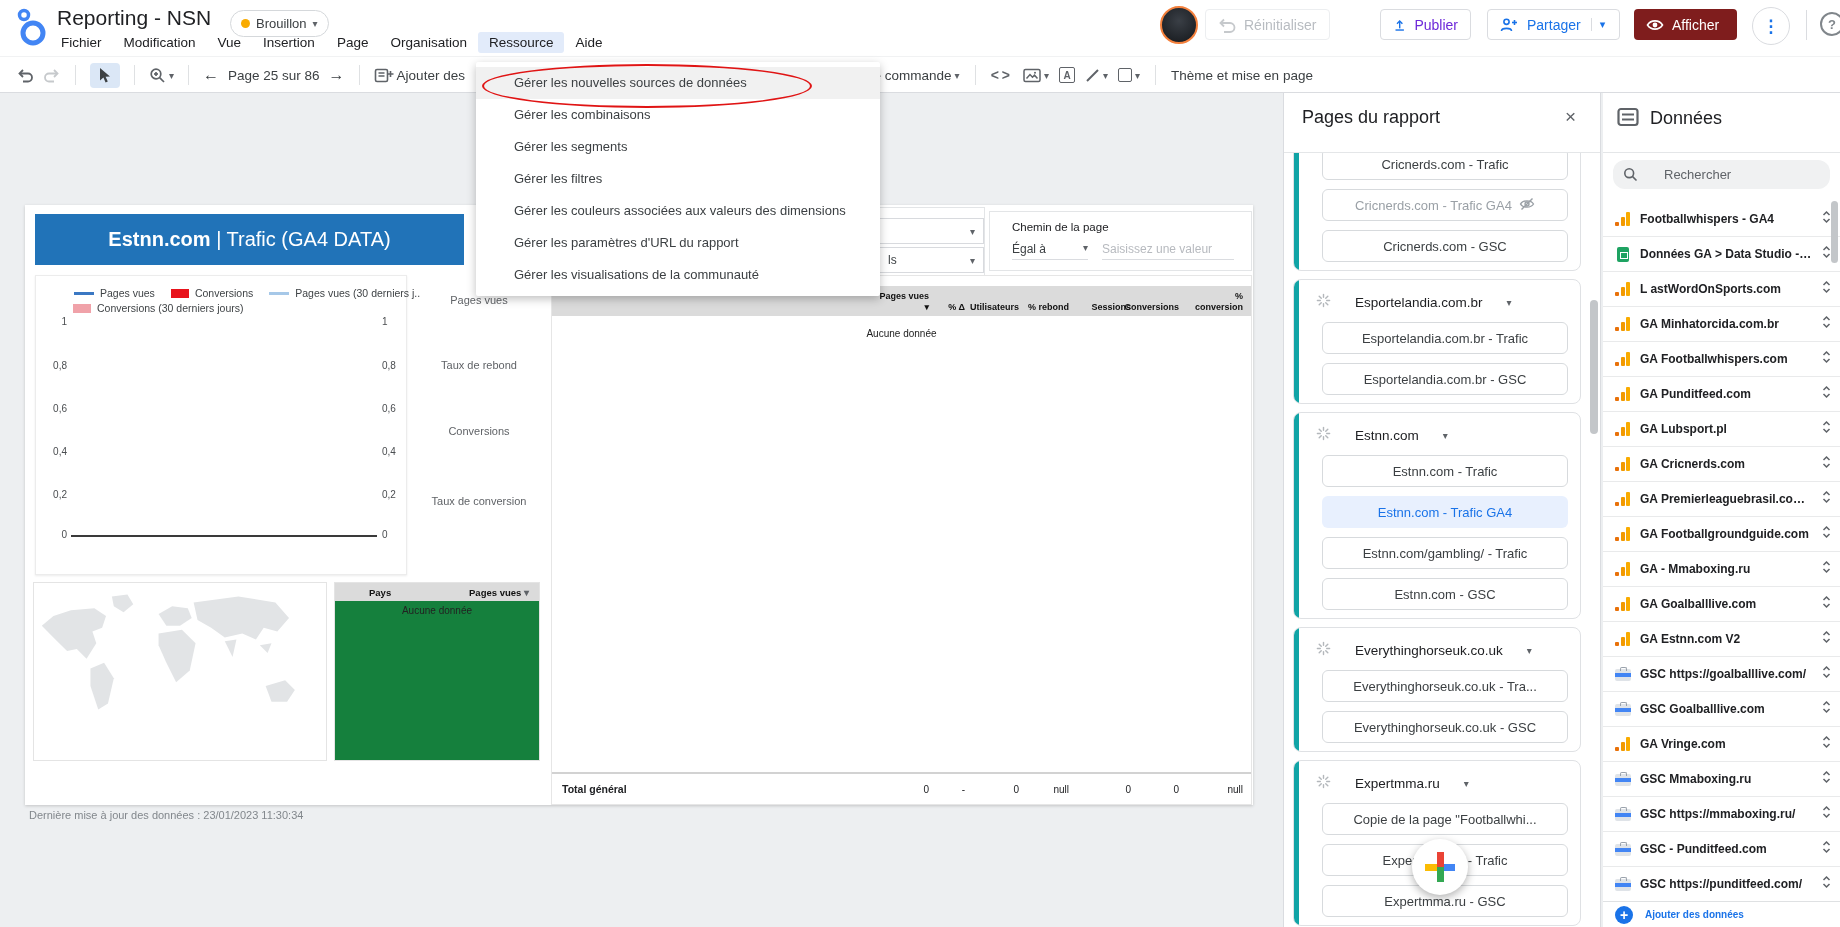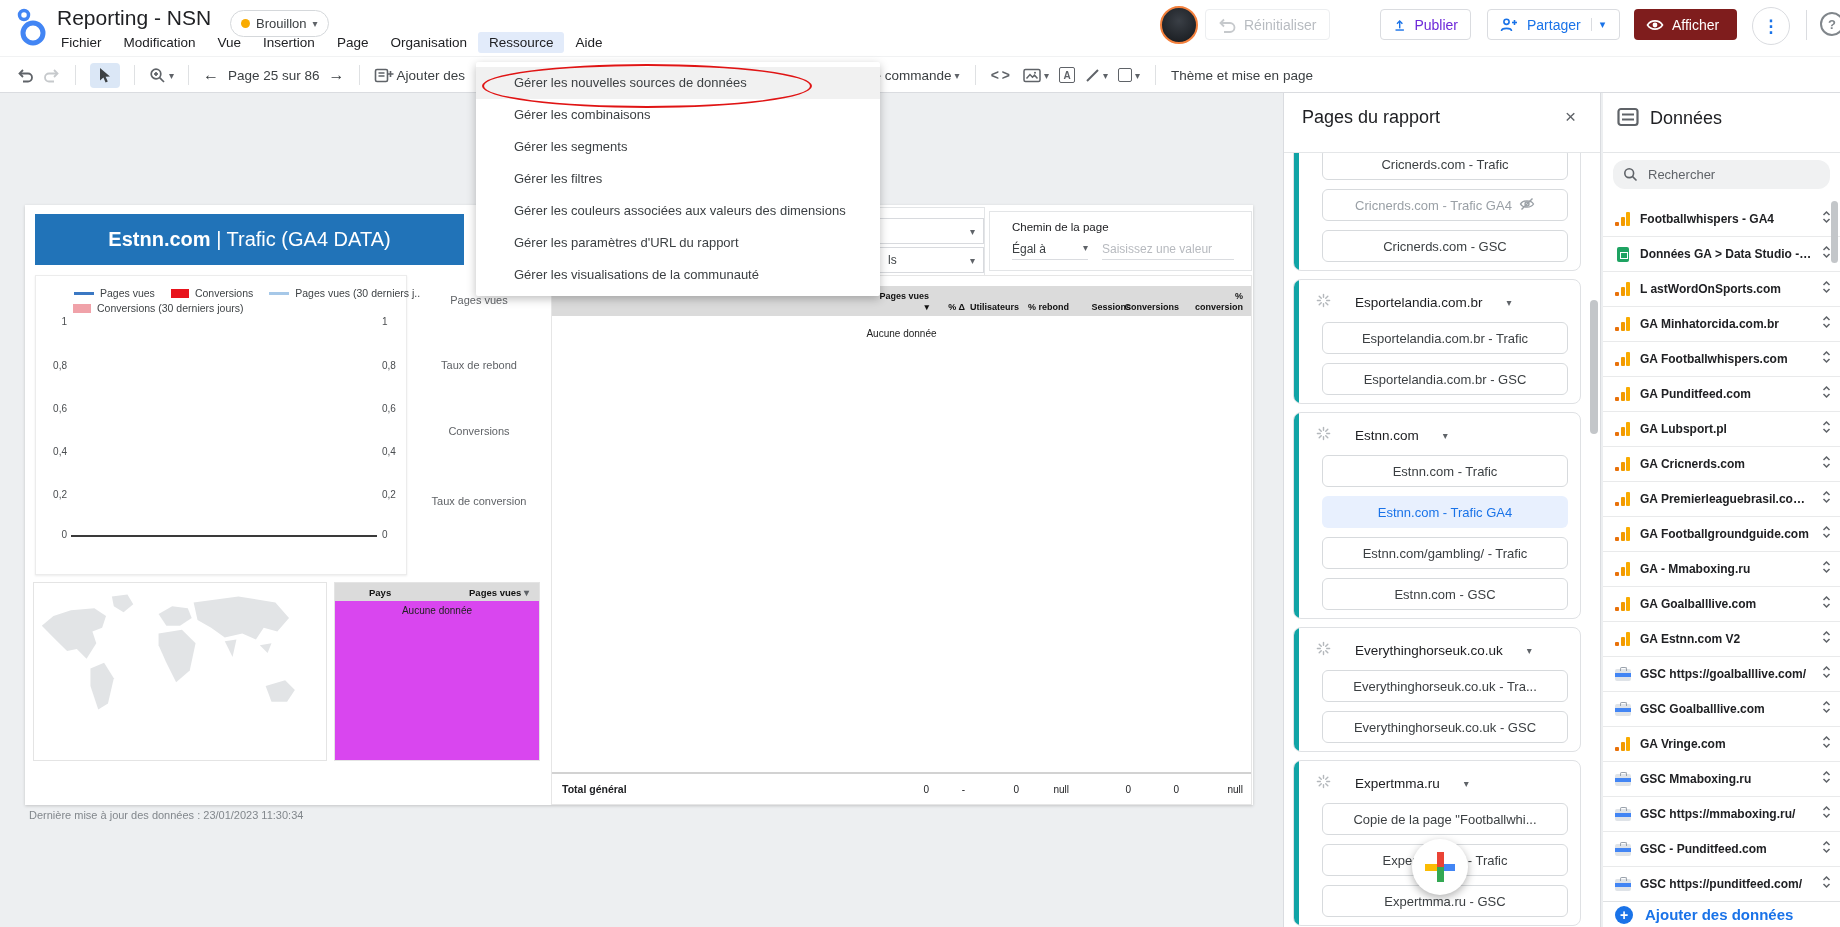--- a/index.html
+++ b/index.html
@@ -76,21 +76,21 @@
   .t-row{display:flex;width:100%;box-sizing:border-box;}
   .t-header{position:absolute;left:0;top:10px;height:30px;background:#dbdbdb;align-items:stretch;}
   .t-dim{flex:1;}
   .t-col{display:flex;align-items:flex-end;justify-content:flex-end;text-align:right;font-size:9px;font-weight:bold;
          color:#111;padding:2px 8px 4px 0;line-height:1.15;box-sizing:border-box;}
   .t-empty{position:absolute;left:0;right:0;top:52px;text-align:center;font-size:10px;color:#222;}
   .t-total{position:absolute;left:0;bottom:0;height:32px;border-top:2px solid #d2d2d2;align-items:center;}
   .t-total .t-dim{font-size:10.5px;font-weight:bold;padding-left:10px;}
   .t-val{text-align:right;font-size:10px;color:#202124;padding-right:8px;box-sizing:border-box;}
   .map-card{position:absolute;left:33px;top:489px;width:294px;height:179px;background:#fff;border:1px solid #e4e4e4;box-sizing:border-box;}
-  .pays-card{position:absolute;left:334px;top:489px;width:206px;height:179px;background:#d946ef;border:1px solid #e4e4e4;box-sizing:border-box;}
+  .pays-card{position:absolute;left:334px;top:489px;width:206px;height:179px;background:#15803d;border:1px solid #e4e4e4;box-sizing:border-box;}
   .pays-header{position:absolute;left:0;top:0;width:100%;height:18px;background:#dbdbdb;display:flex;align-items:center;
                font-size:9.5px;font-weight:bold;color:#111;box-sizing:border-box;padding:0 10px 0 34px;justify-content:space-between;}
   .pays-empty{position:absolute;left:0;right:0;top:22px;text-align:center;font-size:10px;color:#222;}
   .timestamp{position:absolute;left:29px;top:716px;font-size:11px;color:#82878c;}
   
   .menu-overlay{position:absolute;left:476px;top:62px;width:404px;background:#fff;border-radius:2px;z-index:90;
                 box-shadow:0 3px 10px rgba(0,0,0,.25);padding:5px 0;}
   .rm-item{height:32px;line-height:32px;padding-left:38px;font-size:13px;color:#3c4043;white-space:nowrap;cursor:default;}
   .rm-item.hl{background:#f1f1f1;}
   .ellipse{position:absolute;left:482px;top:64px;width:326px;height:40px;border:2.5px solid #e01414;border-radius:50%;z-index:95;}
@@ -118,21 +118,21 @@
   .fab .a-l{left:13px;top:24.5px;width:15px;height:7px;background:#fbbc04;}
   .fab .a-r{left:28px;top:24.5px;width:15px;height:7px;background:#4285f4;}
   .fab .a-t{left:24.5px;top:13px;width:7px;height:15px;background:#ea4335;}
   .fab .a-b{left:24.5px;top:28px;width:7px;height:15px;background:#34a853;}
   
   .data-panel{position:absolute;left:1603px;top:93px;width:237px;height:834px;background:#fff;box-sizing:border-box;}
   .dp-title{position:absolute;left:47px;top:15px;font-size:18px;color:#202124;}
   .dp-hicon{position:absolute;left:14px;top:14px;}
   .dp-header-line{position:absolute;left:0;top:59px;width:100%;height:1px;background:#e4e6e8;}
   .dp-search{position:absolute;left:10px;top:67px;width:217px;height:29px;background:#f0f1f2;border-radius:12px;
-             display:flex;align-items:center;gap:8px;padding:0 10px;box-sizing:border-box;}
+             display:flex;align-items:center;gap:24px;padding:0 10px;box-sizing:border-box;}
   .dp-search input{border:none;background:transparent;outline:none;font-size:13px;color:#3c4043;width:150px;
                    font-family:"Liberation Sans",sans-serif;}
   .dp-search input::placeholder{color:#5f6368;}
   .dp-rows{position:absolute;left:0;top:108px;width:100%;}
   .dp-row{height:35px;display:flex;align-items:center;gap:9px;padding:0 8px 0 12px;border-top:1px solid #e9eaeb;box-sizing:border-box;}
   .dp-row:first-child{border-top:none;}
   .dp-label{flex:1;font-size:12px;font-weight:bold;color:#202124;white-space:nowrap;overflow:hidden;text-overflow:ellipsis;}
   .ga-icon{position:relative;width:16px;height:16px;display:inline-block;flex:none;}
   .ga-icon i{position:absolute;bottom:1px;border-radius:1px;}
   .ga-icon .g1{left:0;width:4px;height:4px;background:#e8710a;}
@@ -140,21 +140,21 @@
   .ga-icon .g3{left:11px;width:4px;height:14px;background:#f9ab00;}
   .sheets-icon{width:12px;height:15px;background:#1ea362;border-radius:2px;position:relative;display:inline-block;flex:none;margin:0 2px;}
   .sheets-icon i{position:absolute;left:2.5px;top:5.5px;width:6px;height:5px;border:1px solid #fff;}
   .gsc-icon{width:16px;height:12px;position:relative;display:inline-block;flex:none;background:#dfe3e8;border-radius:2px;margin-top:2px;}
   .gsc-icon .lid{position:absolute;left:0;right:0;top:4px;height:3.5px;background:#4285f4;}
   .gsc-icon .knob{position:absolute;left:5px;top:-2px;width:5px;height:3px;border:1.5px solid #9aa2ac;border-bottom:none;border-radius:2px 2px 0 0;}
   .dp-footer{position:absolute;left:0;top:808px;width:100%;height:26px;border-top:1px solid #dfe1e3;
              display:flex;align-items:center;gap:12px;padding:0 0 0 12px;box-sizing:border-box;}
   .dp-plus{width:18px;height:18px;border-radius:50%;background:#1a73e8;color:#fff;font-size:14px;font-weight:bold;
            display:flex;align-items:center;justify-content:center;line-height:1;}
-  .dp-add-label{font-size:15px;font-weight:bold;color:#1a73e8;}
+  .dp-add-label{font-size:10px;font-weight:bold;color:#1a73e8;}
   .scroll-thumb-data{position:absolute;left:228px;top:108px;width:7px;height:62px;border-radius:4px;background:#c3c6c9;}
 </style>
 </head>
 <body>
 
 <div class="stage">
 
   <div class="topbar">
     <span class="logo">
       <svg width="32" height="42" viewBox="0 0 32 42">

